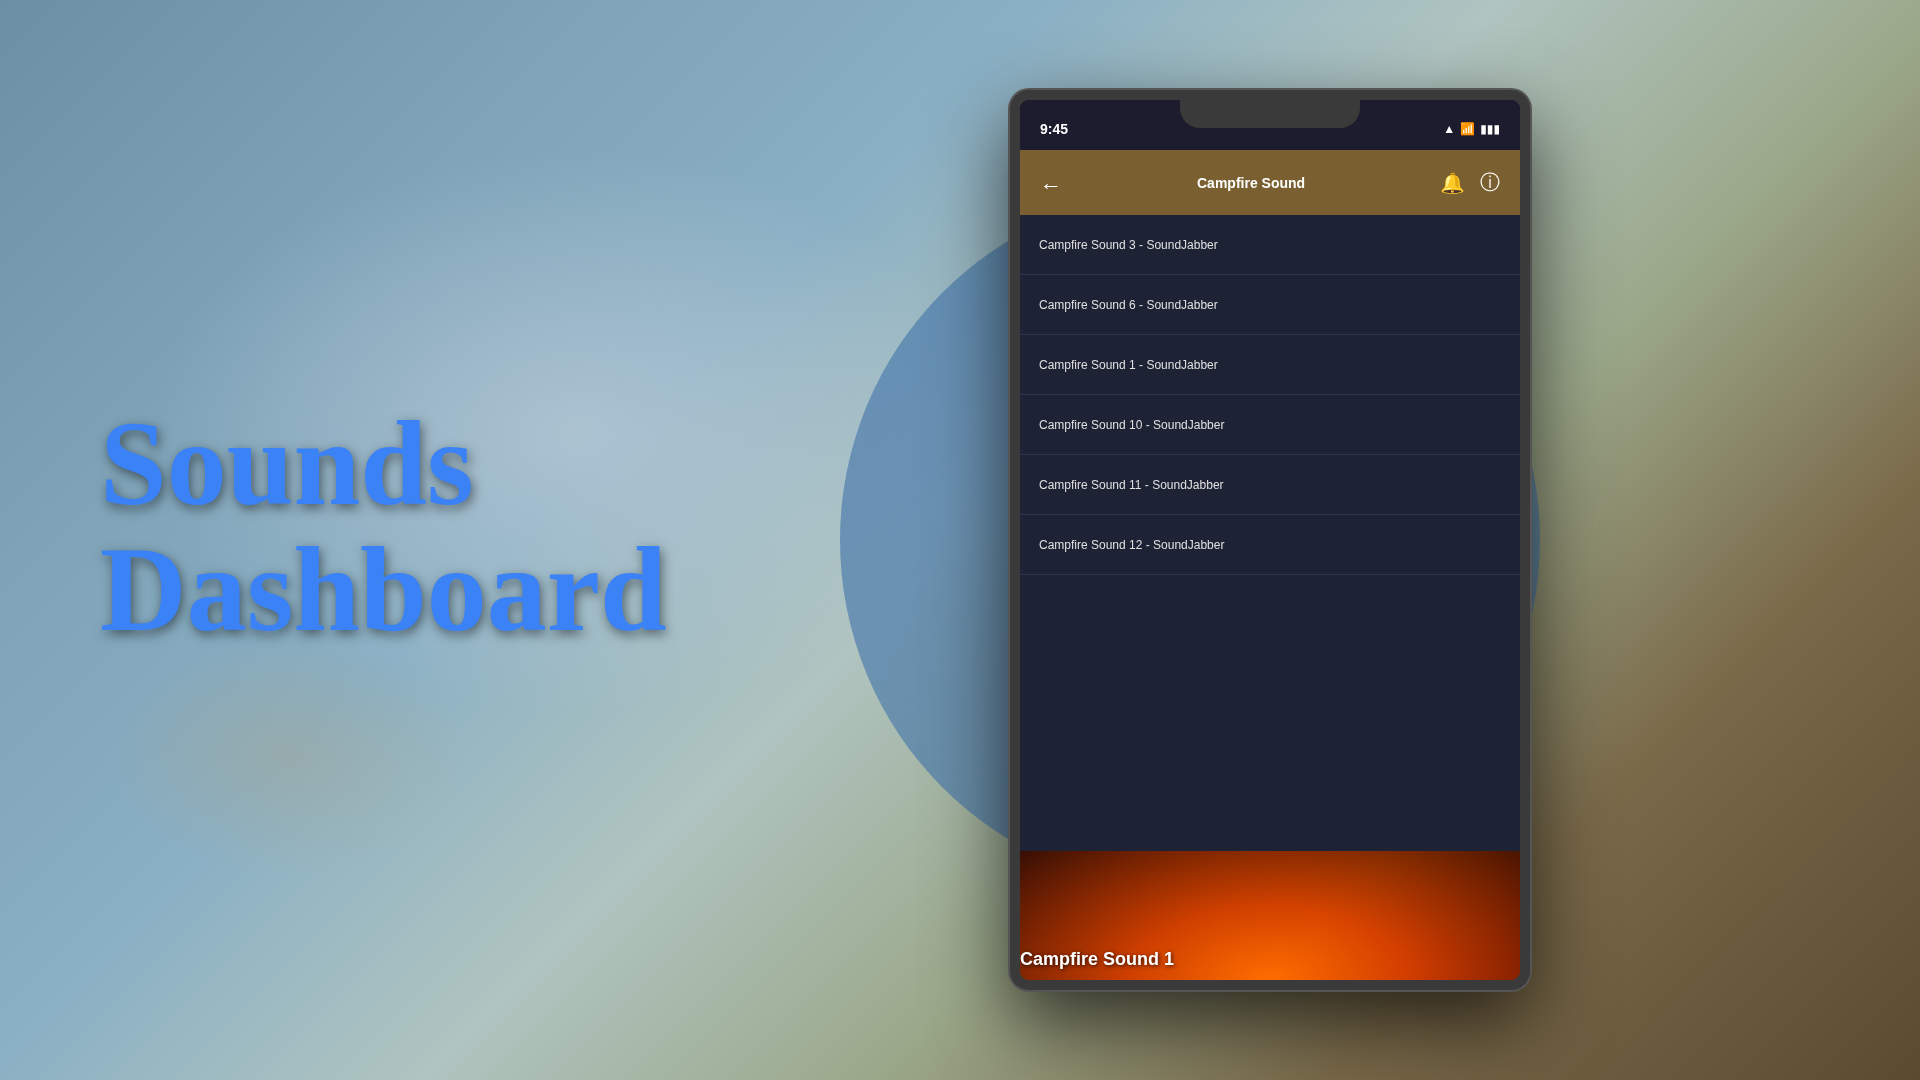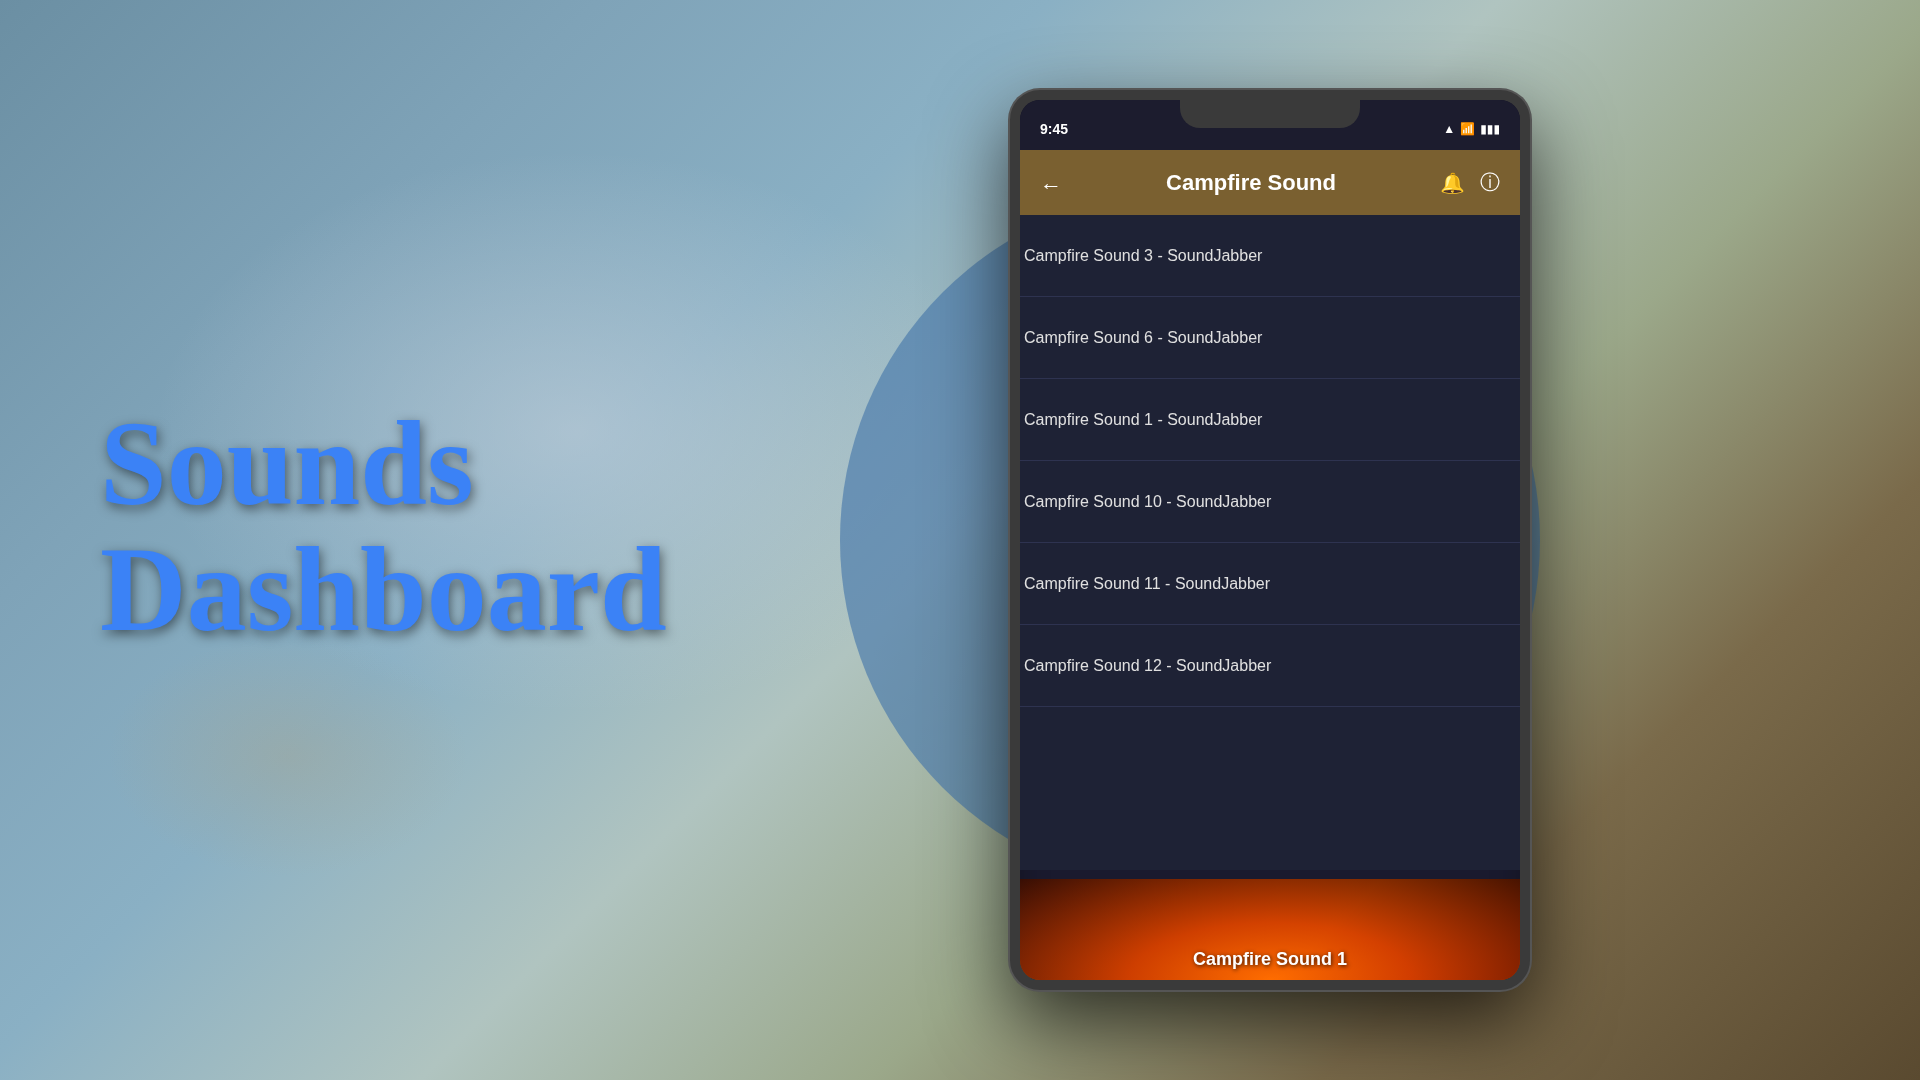--- a/index.html
+++ b/index.html
@@ -77,21 +77,21 @@
       right: 390px;
       top: 50%;
       transform: translateY(-50%);
       z-index: 20;
     }
 
     .phone {
       width: 520px;
       height: 900px;
       background: #1a1a2e;
-      border-radius: 30px;
+      border-radius: 19px;
       border: 10px solid #3a3a3a;
       box-shadow:
         0 0 0 2px #555,
         0 30px 80px rgba(0,0,0,0.7),
         inset 0 0 30px rgba(0,0,0,0.3);
       position: relative;
       overflow: hidden;
     }
 
     
@@ -153,21 +153,21 @@
     }
 
     .app-header .back-btn {
       color: #ffffff;
       font-size: 22px;
       cursor: pointer;
     }
 
     .app-header .title {
       color: #ffffff;
-      font-size: 22px;
+      font-size: 14px;
       font-weight: bold;
       font-family: Arial, sans-serif;
     }
 
     .app-header .header-icons {
       display: flex;
       gap: 15px;
       align-items: center;
       color: #ffffff;
       font-size: 20px;
@@ -180,41 +180,41 @@
       left: 0;
       right: 0;
       bottom: 110px;
       background: #1e2235;
       overflow: hidden;
     }
 
     .sound-item {
       display: flex;
       align-items: center;
-      height: 82px;
-      padding: 0 4px;
+      height: 60px;
+      padding: 0 19px;
       border-bottom: 1px solid #2e3350;
       color: #e0e0e0;
-      font-size: 16px;
+      font-size: 12px;
       font-family: Arial, sans-serif;
       cursor: pointer;
     }
 
     
     .bottom-strip {
       position: absolute;
       bottom: 0;
       left: 0;
       right: 0;
-      height: 101px;
+      height: 129px;
       background: linear-gradient(135deg, #8B4513 0%, #cc6600 30%, #ff8800 60%, #cc4400 100%);
       overflow: hidden;
       display: flex;
       align-items: center;
-      justify-content: center;
+      justify-content: flex-start;
     }
 
     .bottom-strip .fire-overlay {
       position: absolute;
       inset: 0;
       background:
         radial-gradient(ellipse at 50% 100%, #ff6600 0%, #cc3300 40%, #220000 100%);
       opacity: 0.8;
     }
 

